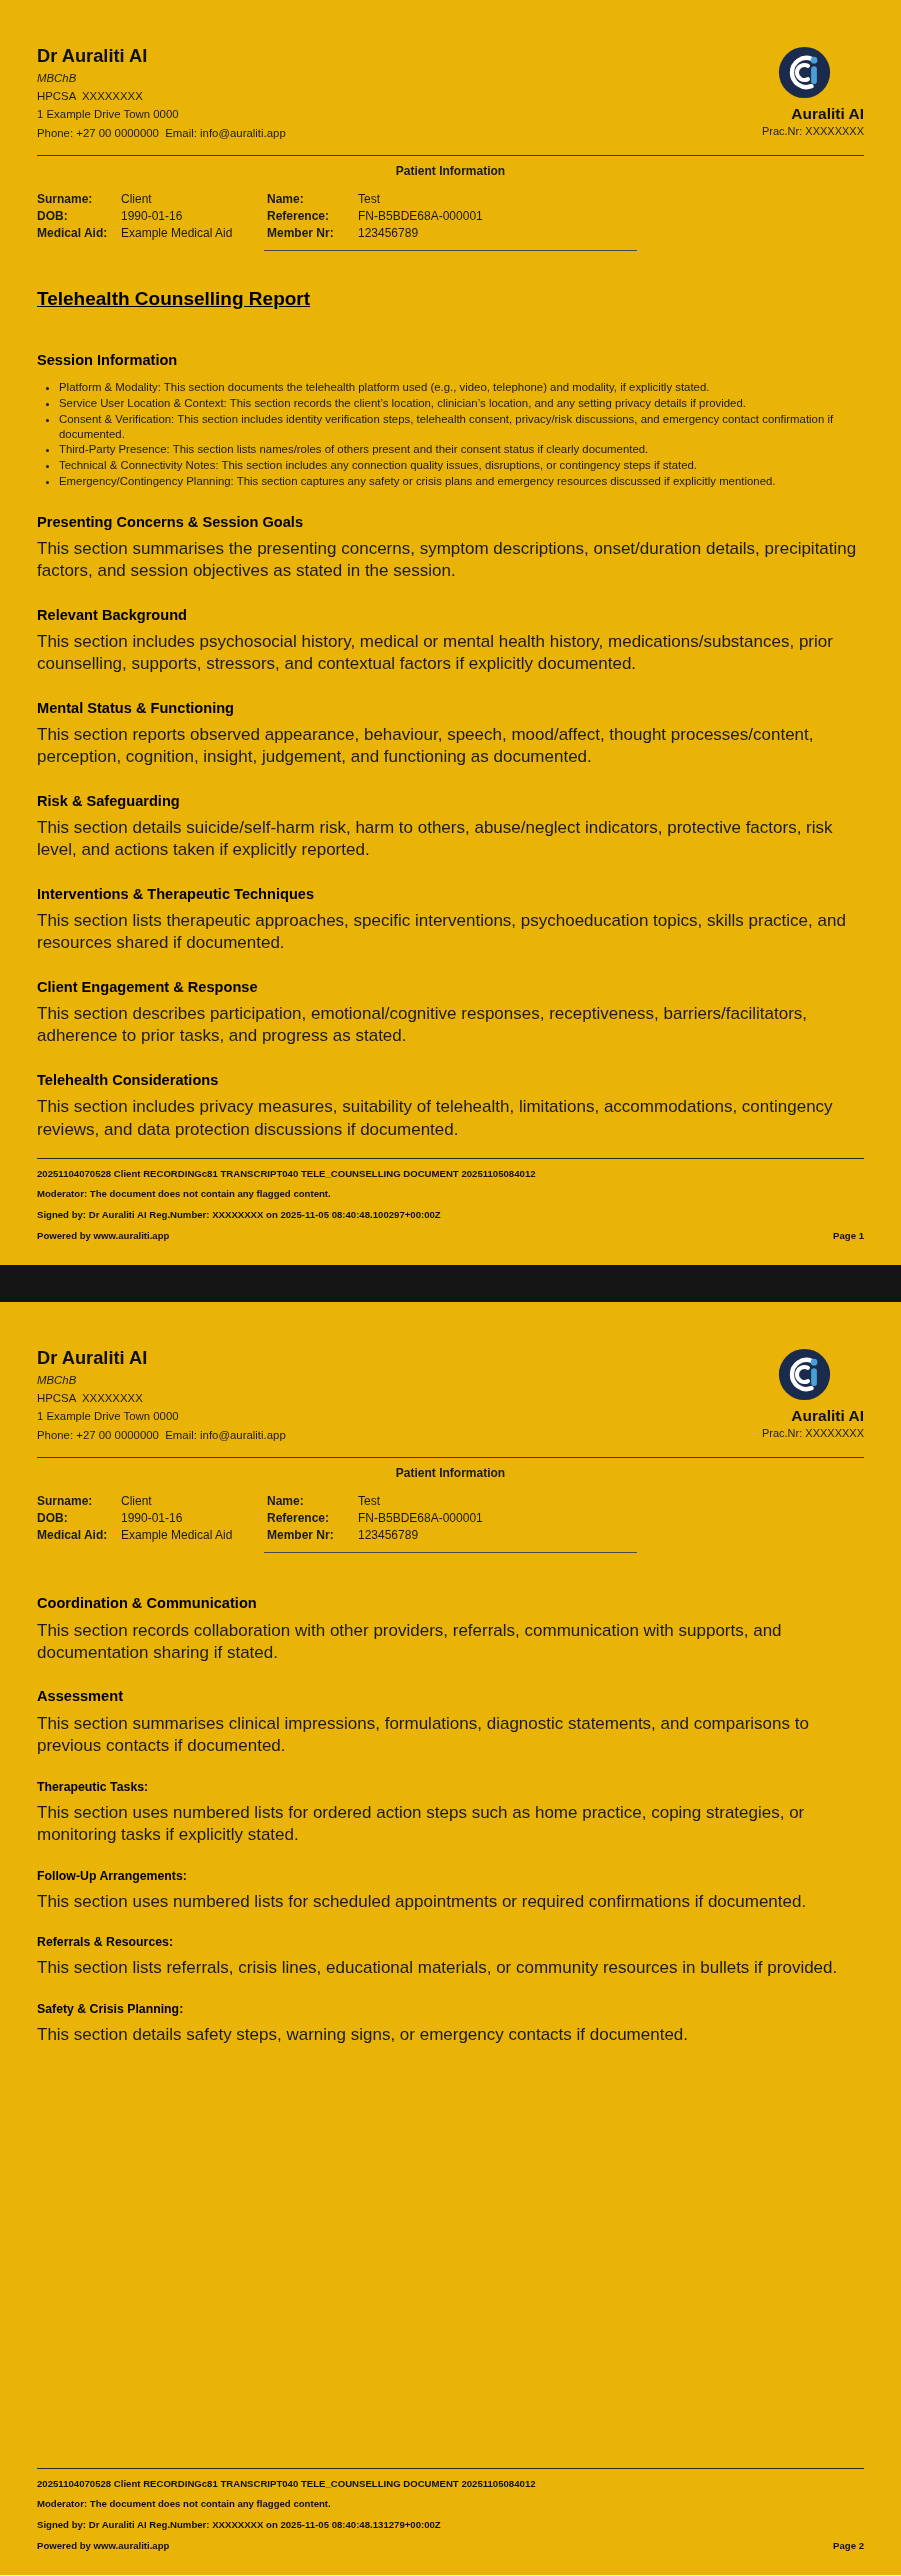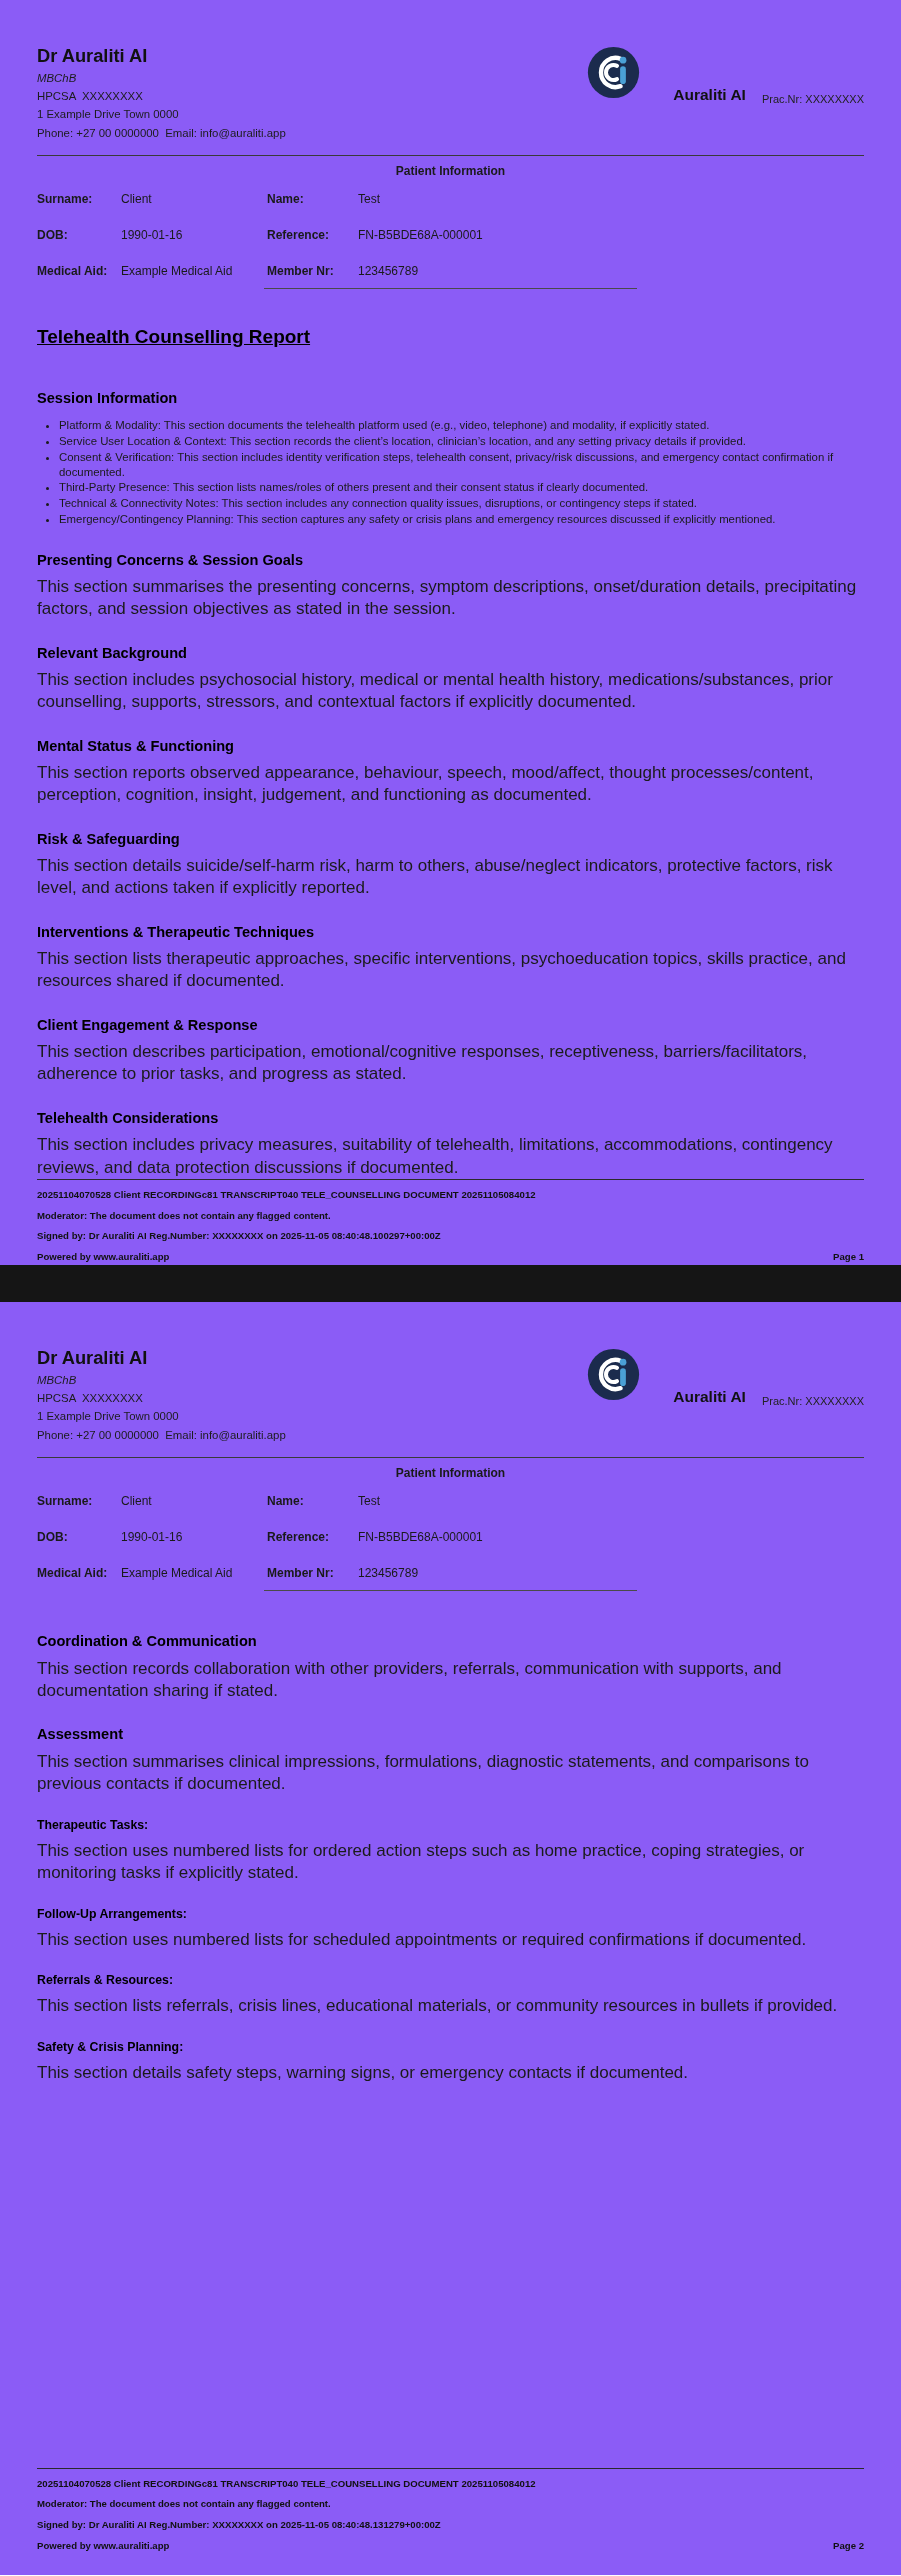--- a/index.html
+++ b/index.html
@@ -5,46 +5,46 @@
   * { box-sizing: border-box; }
   html, body { margin: 0; padding: 0; background: #ffffff; }
   body {
     width: 901px;
     font-family: "Liberation Sans", "DejaVu Sans", sans-serif;
     color: #1a1a1a;
     -webkit-font-smoothing: antialiased;
   }
   .page {
     width: 901px;
-    background: #8b5cf6;
+    background: #eab308;
     padding: 46px 37px 24px 37px;
     display: flex;
     flex-direction: column;
   }
   .page-1 { height: 1265px; }
   .page-2 { height: 1273px; }
   .page-separator { width: 901px; height: 37px; background: #151515; }
 
   
   .doc-header { display: flex; justify-content: space-between; align-items: flex-start; }
   .doc-name { font-size: 18.3px; font-weight: 700; color: #111; line-height: 1.1; margin-bottom: 2.7px; }
   .doc-sub { font-size: 11.4px; line-height: 1.6; color: #1c1c1c; white-space: pre-wrap; }
   .doc-qual { font-style: italic; }
-  .header-right { display: flex; flex-direction: row; align-items: flex-end; }
+  .header-right { display: flex; flex-direction: column; align-items: flex-end; }
   .logo-wrap { margin-right: 33px; margin-bottom: 5.5px; }
   .brand-name { font-size: 15.5px; font-weight: 700; color: #111; line-height: 1.2; }
   .prac-nr { font-size: 11px; color: #222; margin-top: 1.8px; padding-left: 16px; }
 
   
   .rule-full { border: none; border-top: 1.4px solid #3a3a3a; margin: 12.8px 0 0 0; }
   .patient-title { text-align: center; font-weight: 700; font-size: 12px; margin-top: 8.2px; }
   .patient-grid {
     display: grid;
     grid-template-columns: 84px 146px 91px auto;
-    row-gap: 22px;
+    row-gap: 3px;
     font-size: 12px;
     margin-top: 14.6px;
   }
   .patient-label { font-weight: 700; }
   .rule-short { border: none; border-top: 0.9px solid #4a4a4a; width: 45%; margin: 10px auto 0 auto; }
 
   
   .report-title {
     font-size: 19px; font-weight: 700; text-decoration: underline;
     margin-top: 37px; color: #000;

